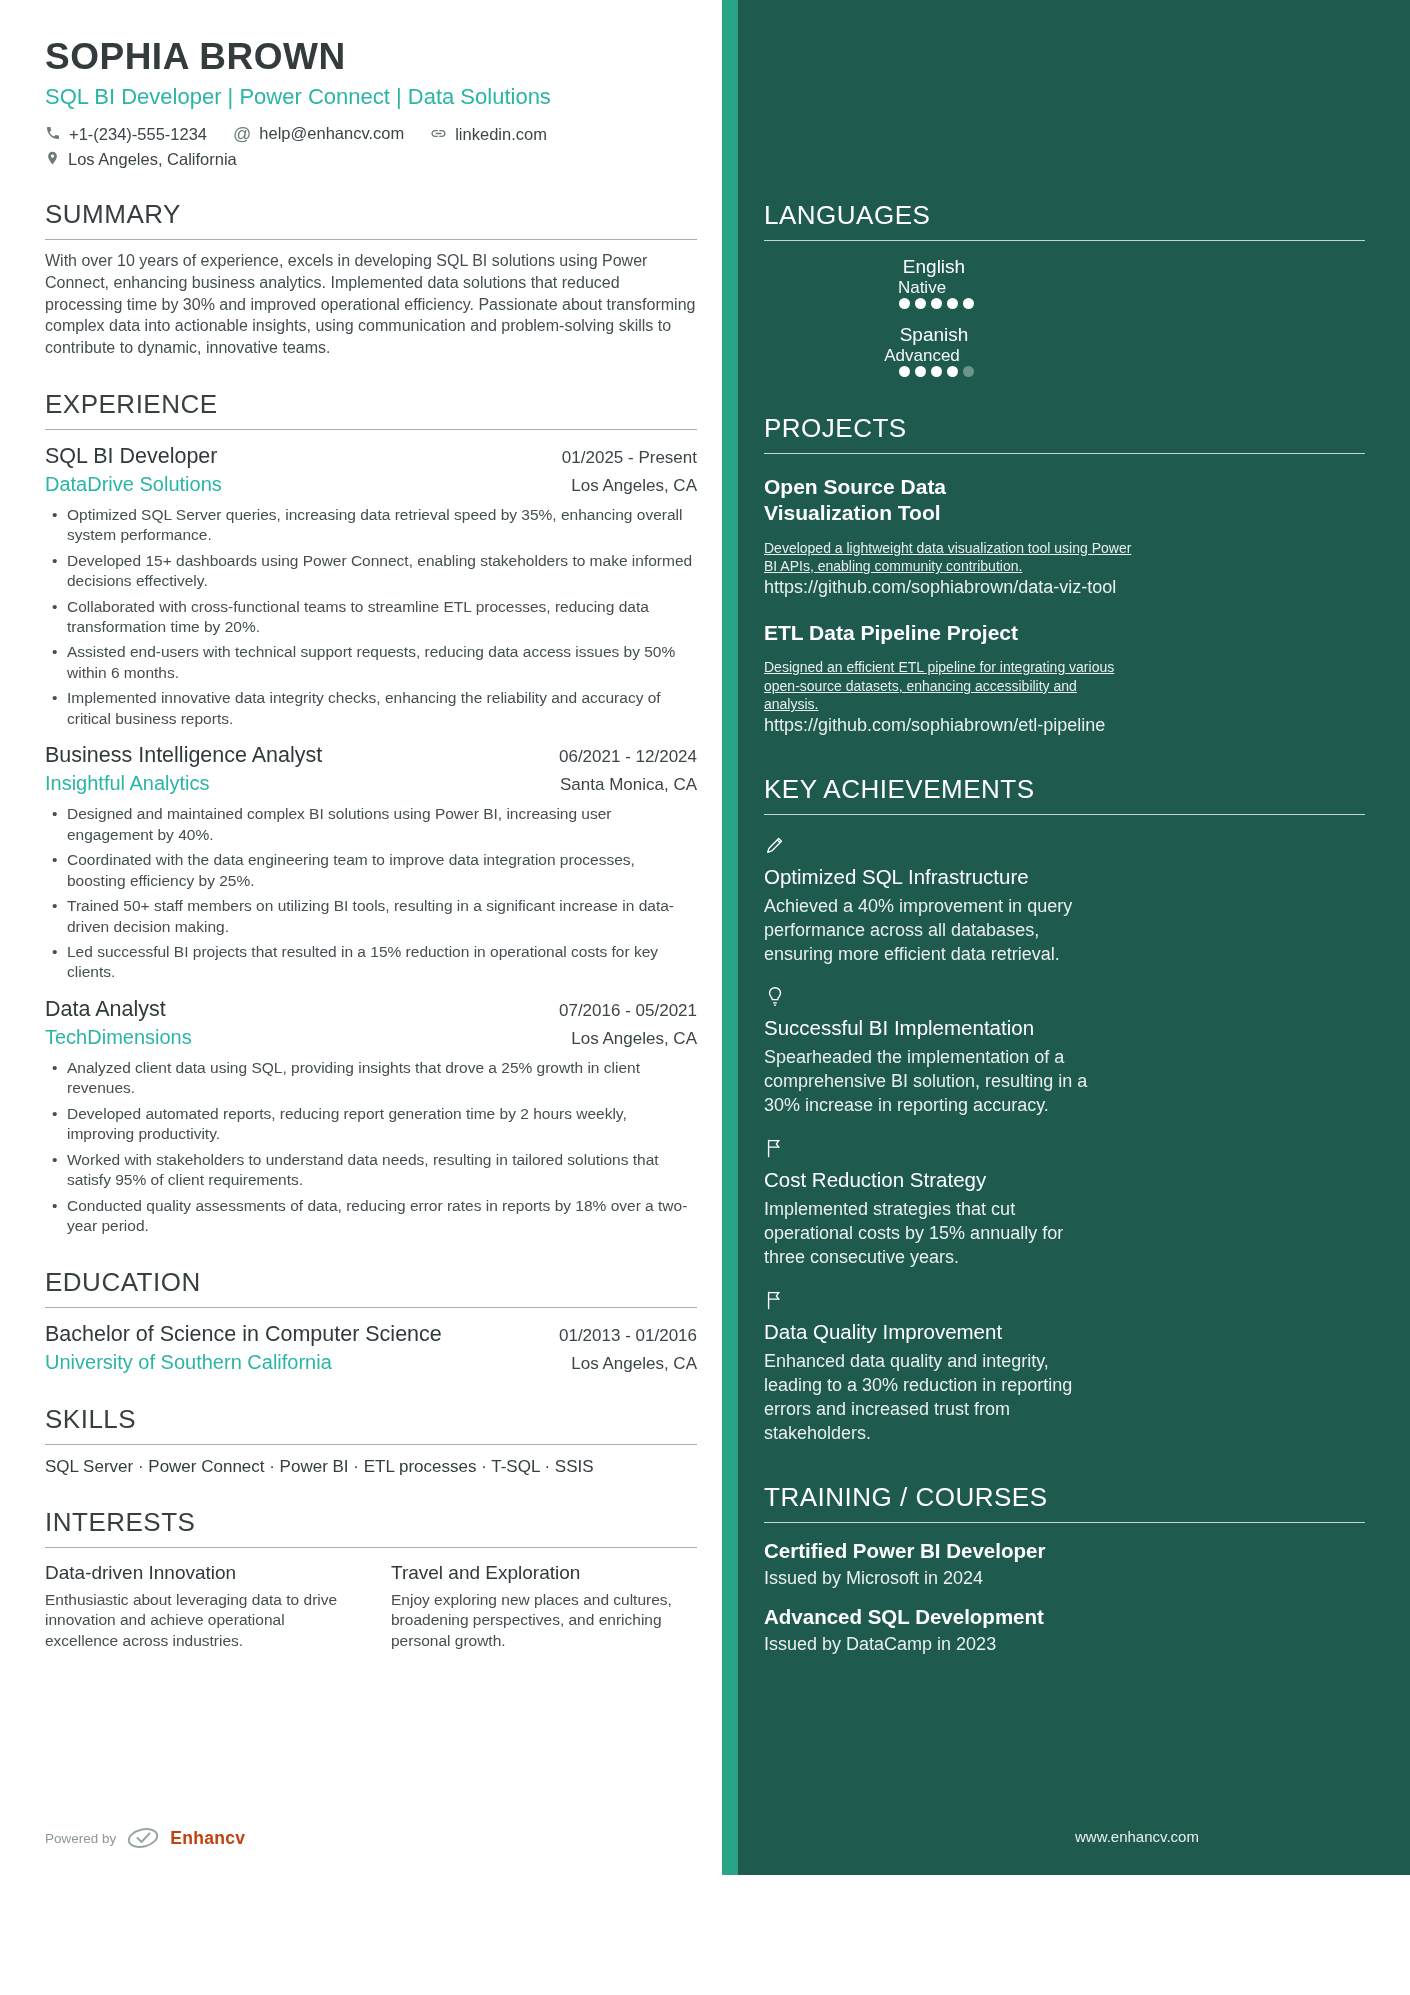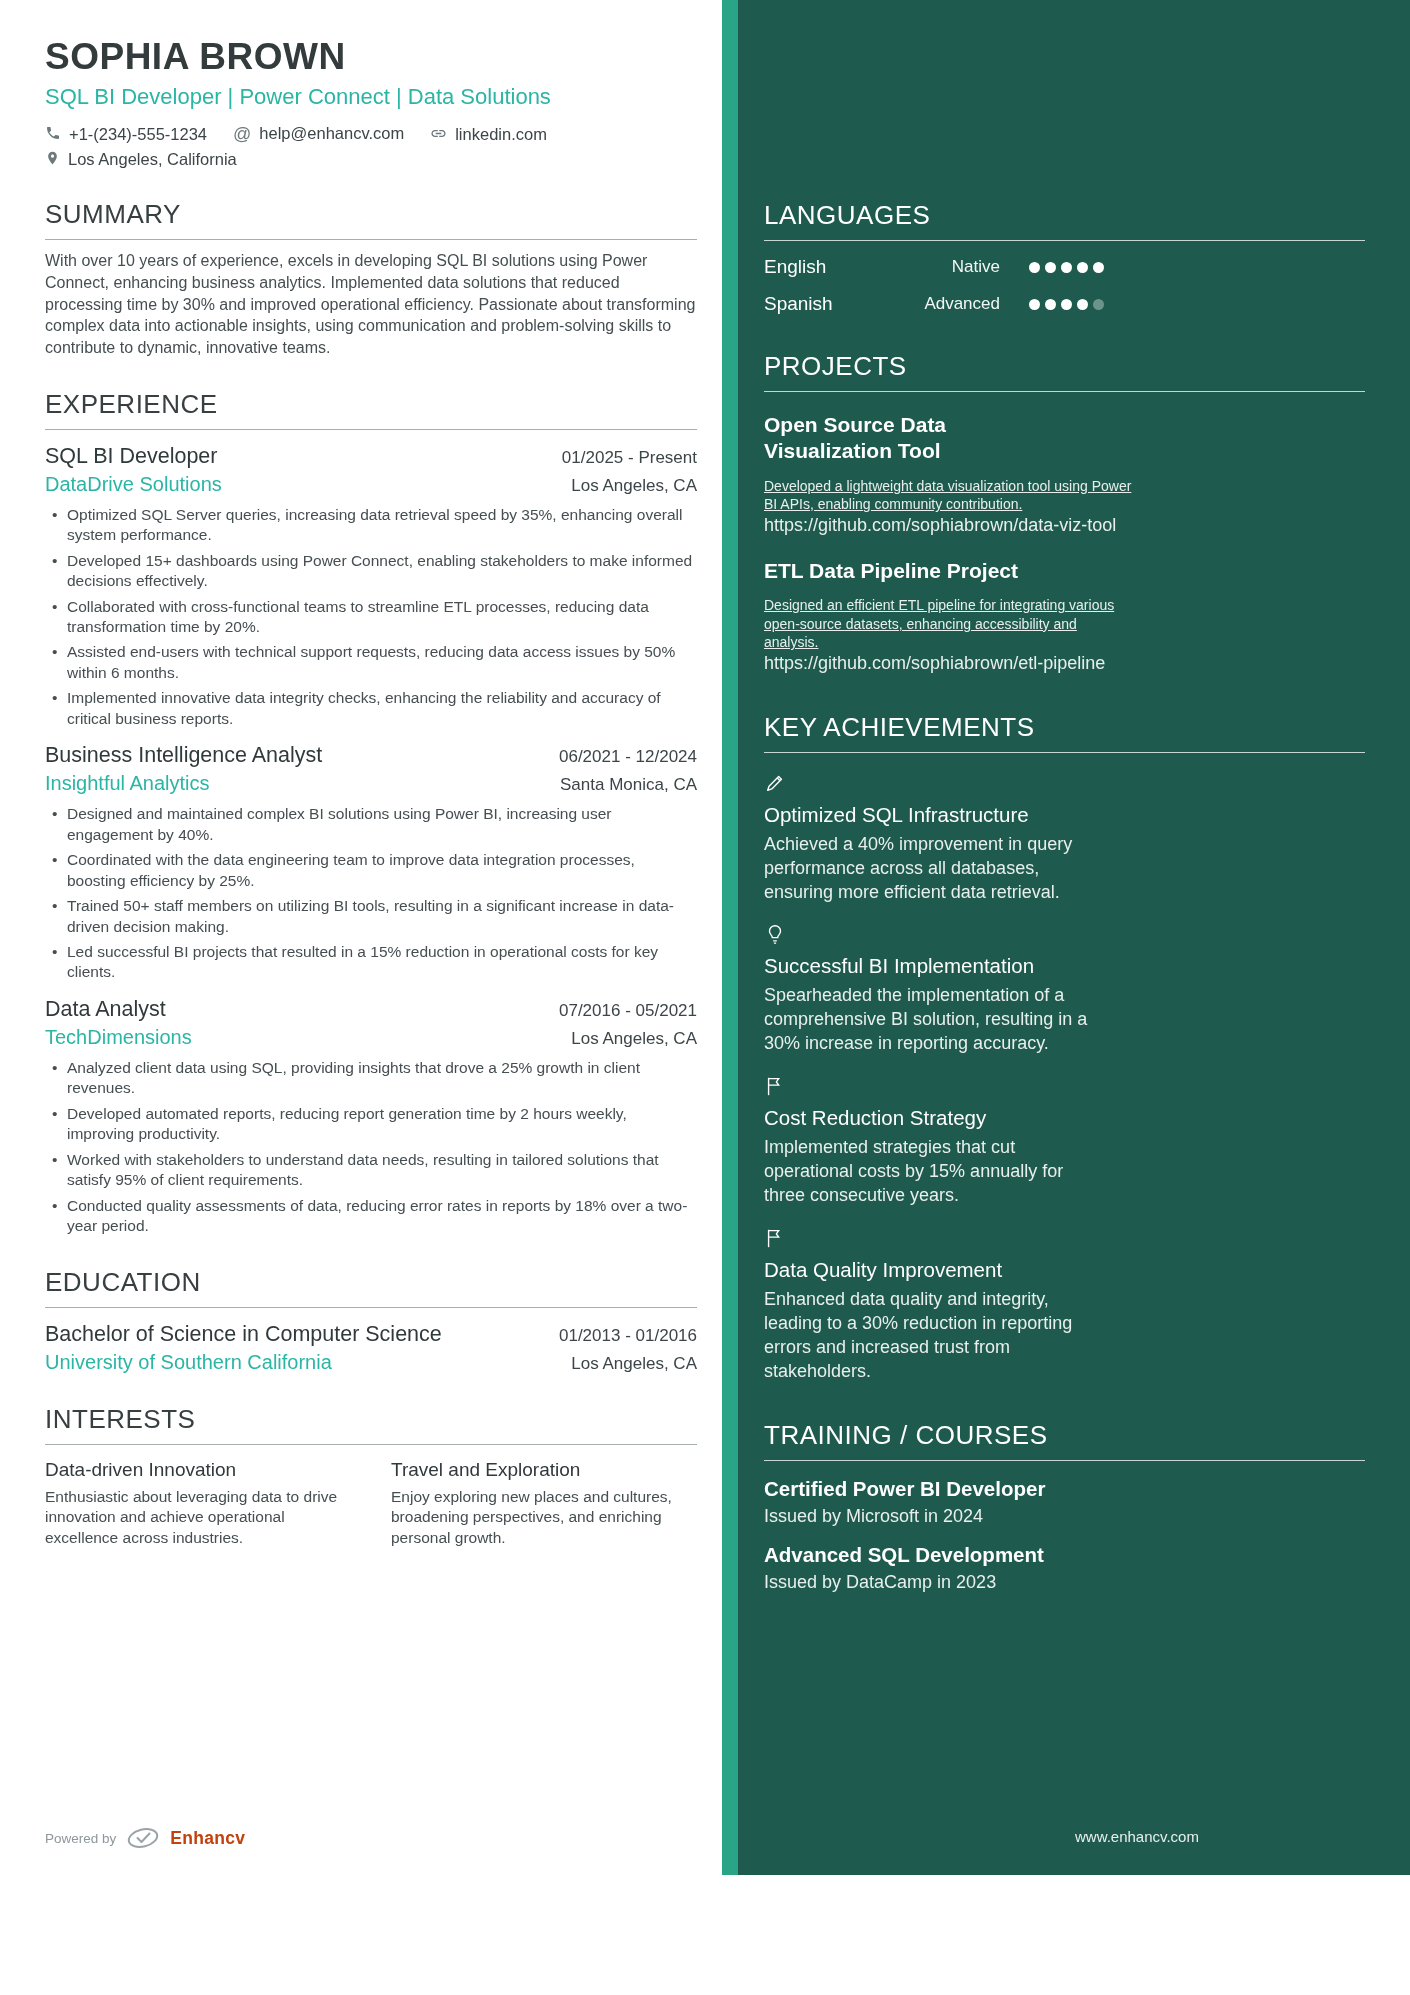--- a/index.html
+++ b/index.html
@@ -49,21 +49,21 @@
   .interest p{margin-top:6px;font-size:15.5px;line-height:1.34;color:var(--body);}
 
   
   .sidebar{flex:1;background:var(--sidebar);border-left:16px solid var(--stripe);
     padding:0 45px 0 26px;color:var(--side-text);}
   .s-section{margin-top:36px;}
   .s-section.first{margin-top:200px;}
   .s-heading{font-size:26px;font-weight:500;color:#fff;letter-spacing:.5px;
     padding-bottom:9px;border-bottom:1px solid rgba(255,255,255,.75);}
 
-  .lang-row{display:flex;align-items:center;max-width:340px;margin-top:15px;}
+  .lang-row{display:flex;align-items:center;max-width:340px;margin-top:15px;flex-direction:column;}
   .lang-name{flex:1;font-size:19px;font-weight:500;color:#fff;}
   .lang-level{font-size:17px;color:rgba(255,255,255,.95);margin-right:24px;}
   .lang-dots{display:inline-flex;}
   .dot{width:11px;height:11px;border-radius:50%;background:#fff;display:inline-block;margin-left:5px;}
   .dot.dim{opacity:.35;}
 
   .project{margin-top:20px;}
   .p-title{font-size:21px;font-weight:700;color:#fff;max-width:300px;line-height:1.25;}
   .p-desc{margin-top:12px;font-size:14px;line-height:1.33;color:var(--side-text);max-width:370px;text-decoration:underline;}
   .p-link{font-size:18px;line-height:1.33;color:var(--side-text);max-width:370px;word-break:break-all;}
@@ -191,20 +191,24 @@
           <span class="job-title">Bachelor of Science in Computer Science</span>
           <span class="job-dates">01/2013 - 01/2016</span>
         </div>
         <div class="job-sub">
           <span class="job-company">University of Southern California</span>
           <span class="job-loc">Los Angeles, CA</span>
         </div>
       </div>
     </section>
 
+    <section class="section">
+      <h2 class="sec-heading">SKILLS</h2>
+      <div class="skills-line">SQL Server · Power Connect · Power BI · ETL processes · T-SQL · SSIS</div>
+    </section>
 
     <section class="section">
       <h2 class="sec-heading">INTERESTS</h2>
       <div class="interests-wrap">
         <div class="interest">
           <h3>Data-driven Innovation</h3>
           <p>Enthusiastic about leveraging data to drive innovation and achieve operational excellence across industries.</p>
         </div>
         <div class="interest">
           <h3>Travel and Exploration</h3>

